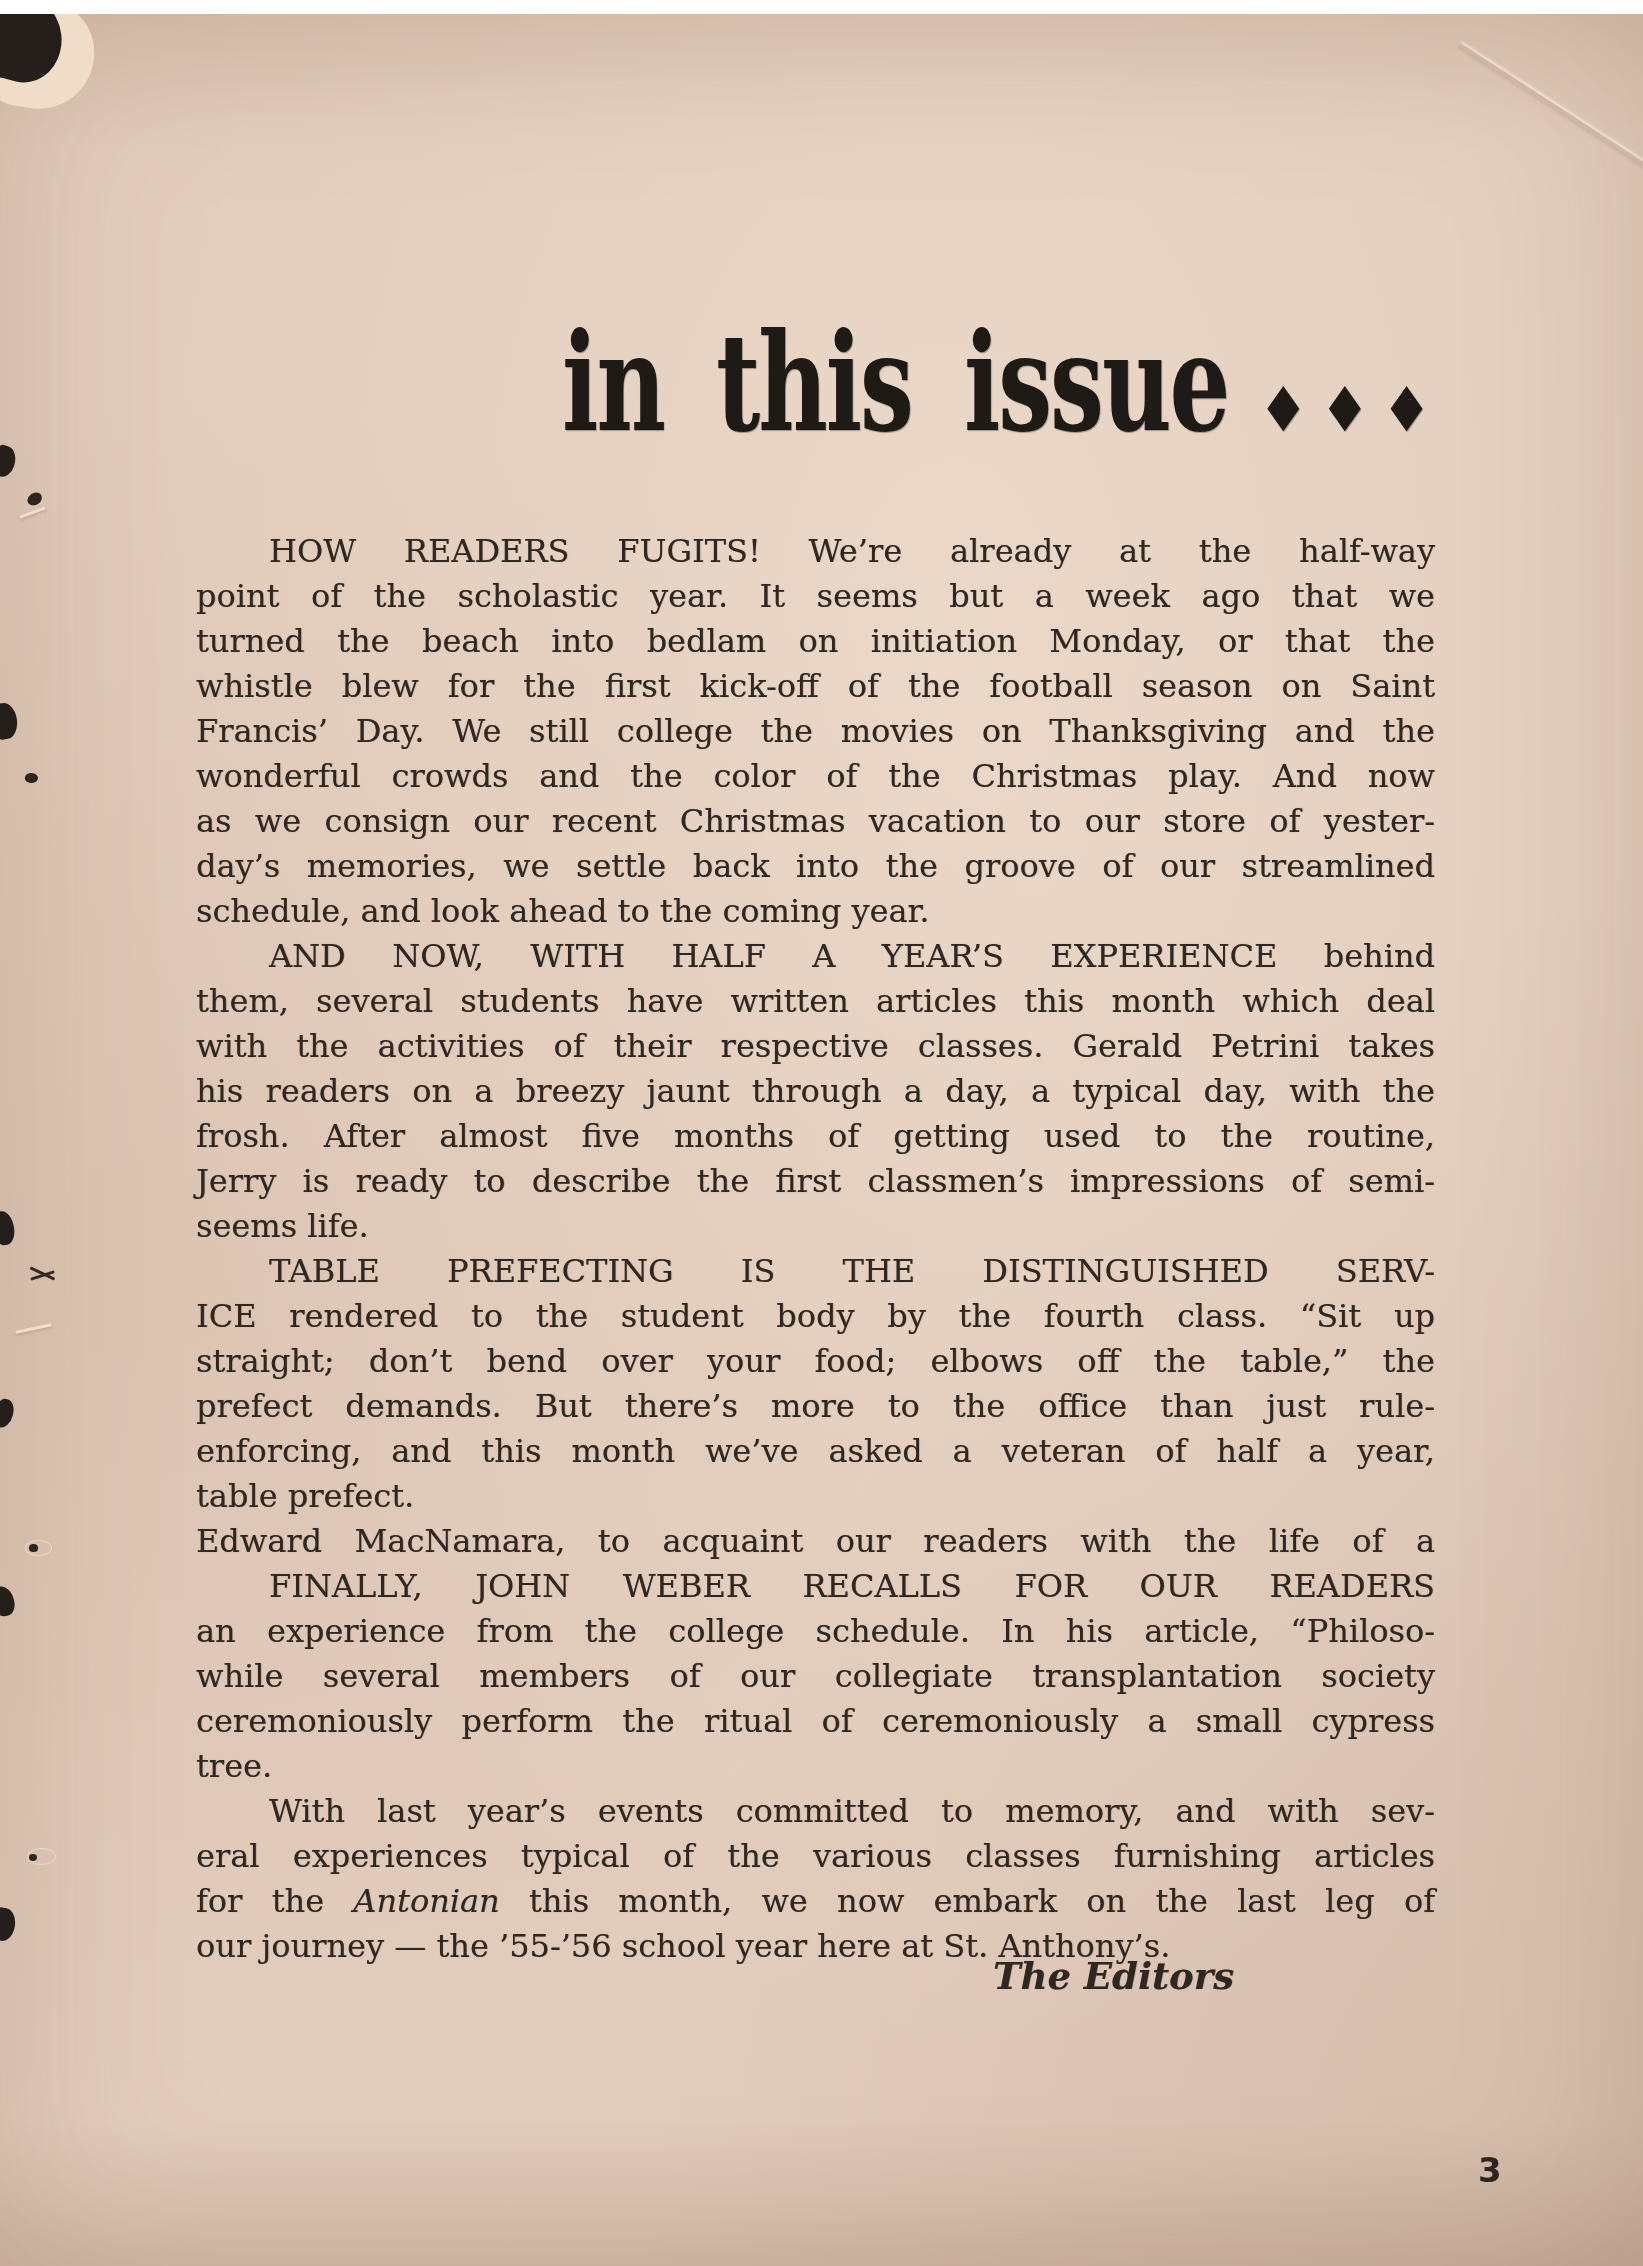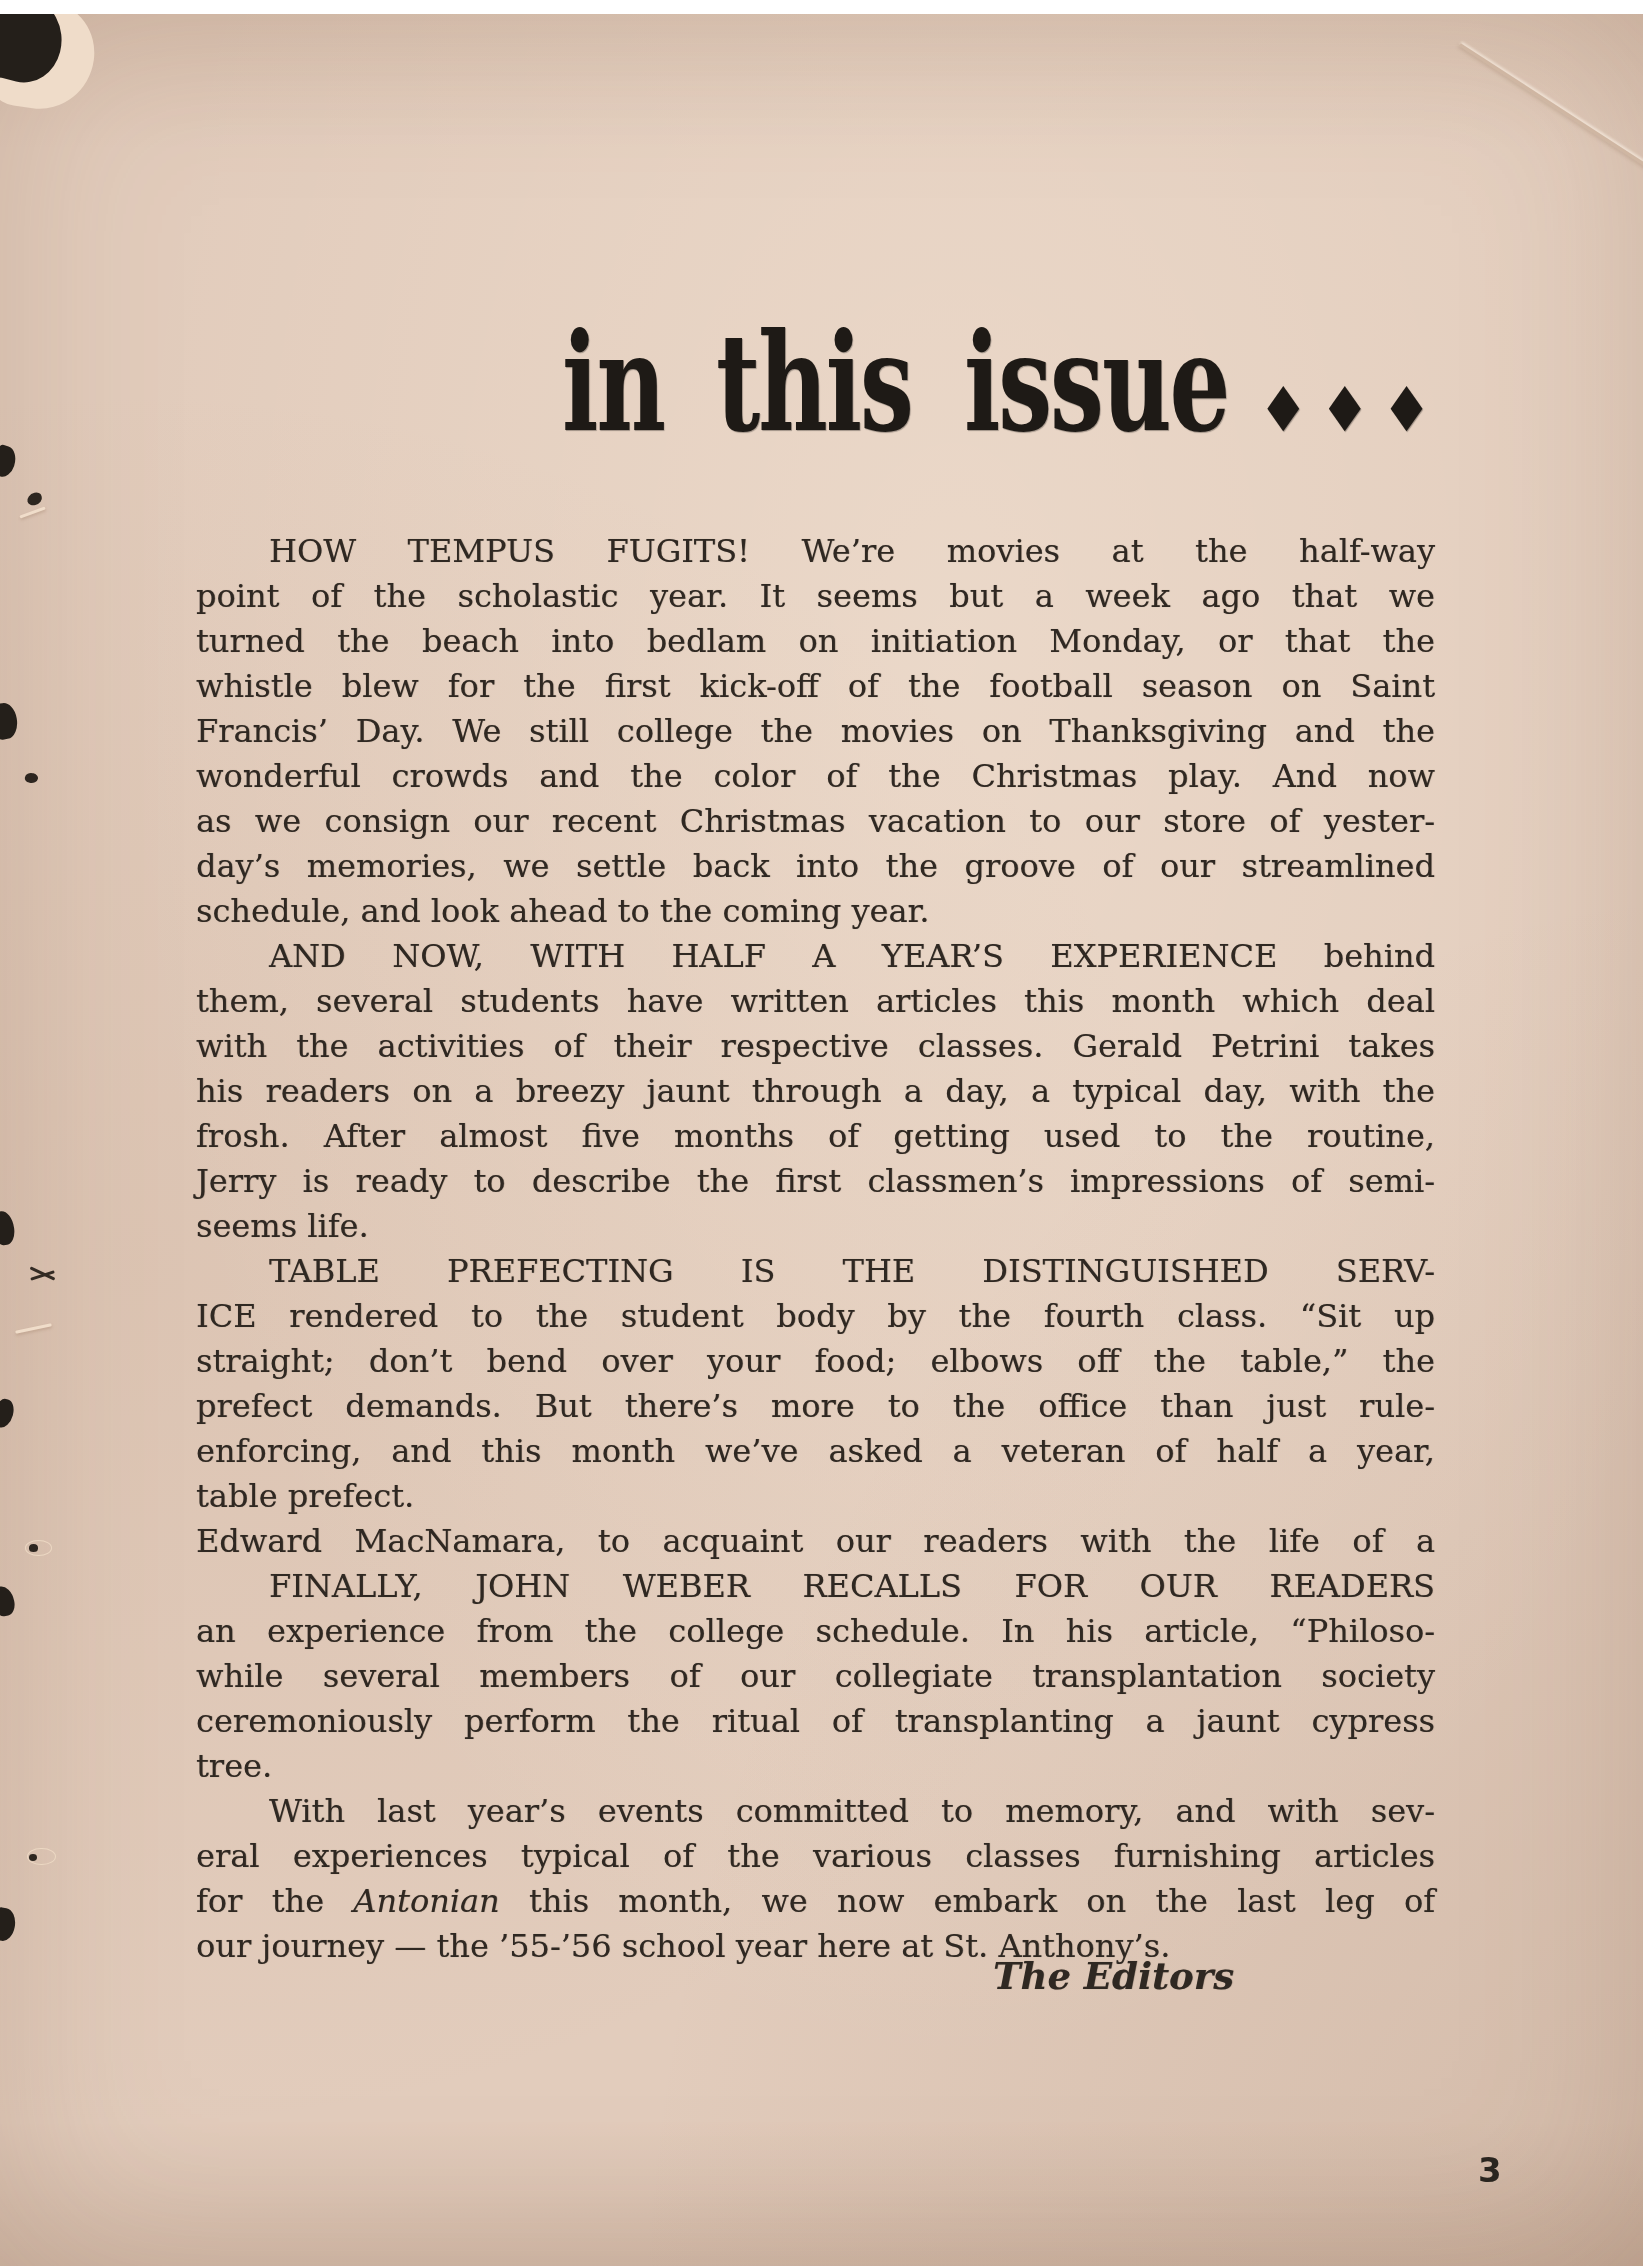--- a/index.html
+++ b/index.html
@@ -88,21 +88,21 @@
 </style>
 </head>
 <body>
 
 <div class="page">
 
   <div class="title"><span>in this issue</span><span class="title-dots">◆◆◆</span></div>
 
   <div class="body-text">
       <div class="para">
-        <div class="line first">HOW TEMPUS FUGITS!  We’re movies at the half-way</div>
+        <div class="line first">HOW READERS FUGITS!  We’re already at the half-way</div>
         <div class="line">point of the scholastic year.  It seems but a week ago that we</div>
         <div class="line">turned the beach into bedlam on initiation Monday, or that the</div>
         <div class="line">whistle blew for the first kick-off of the football season on Saint</div>
         <div class="line">Francis’ Day.  We still college the movies on Thanksgiving and the</div>
         <div class="line">wonderful crowds and the color of the Christmas play.  And now</div>
         <div class="line">as we consign our recent Christmas vacation to our store of yester-</div>
         <div class="line">day’s memories, we settle back into the groove of our streamlined</div>
         <div class="line last">schedule, and look ahead to the coming year.</div>
       </div>
       <div class="para">
@@ -120,21 +120,21 @@
         <div class="line">straight; don’t bend over your food; elbows off the table,” the</div>
         <div class="line">prefect demands.  But there’s more to the office than just rule-</div>
         <div class="line">enforcing, and this month we’ve asked a veteran of half a year,</div>
         <div class="line last">table prefect.</div>
         <div class="line">Edward MacNamara, to acquaint our readers with the life of a</div>
       </div>
       <div class="para">
         <div class="line first">FINALLY, JOHN WEBER RECALLS FOR OUR READERS</div>
         <div class="line">an experience from the college schedule.  In his article, “Philoso-</div>
         <div class="line">while several members of our collegiate transplantation society</div>
-        <div class="line">ceremoniously perform the ritual of transplanting a jaunt cypress</div>
+        <div class="line">ceremoniously perform the ritual of ceremoniously a small cypress</div>
         <div class="line last">tree.</div>
       </div>
       <div class="para">
         <div class="line first">With last year’s events committed to memory, and with sev-</div>
         <div class="line">eral experiences typical of the various classes furnishing articles</div>
         <div class="line">for the <i>Antonian</i> this month, we now embark on the last leg of</div>
         <div class="line last">our journey — the ’55-’56 school year here at St. Anthony’s.</div>
       </div>
     </div>
 

